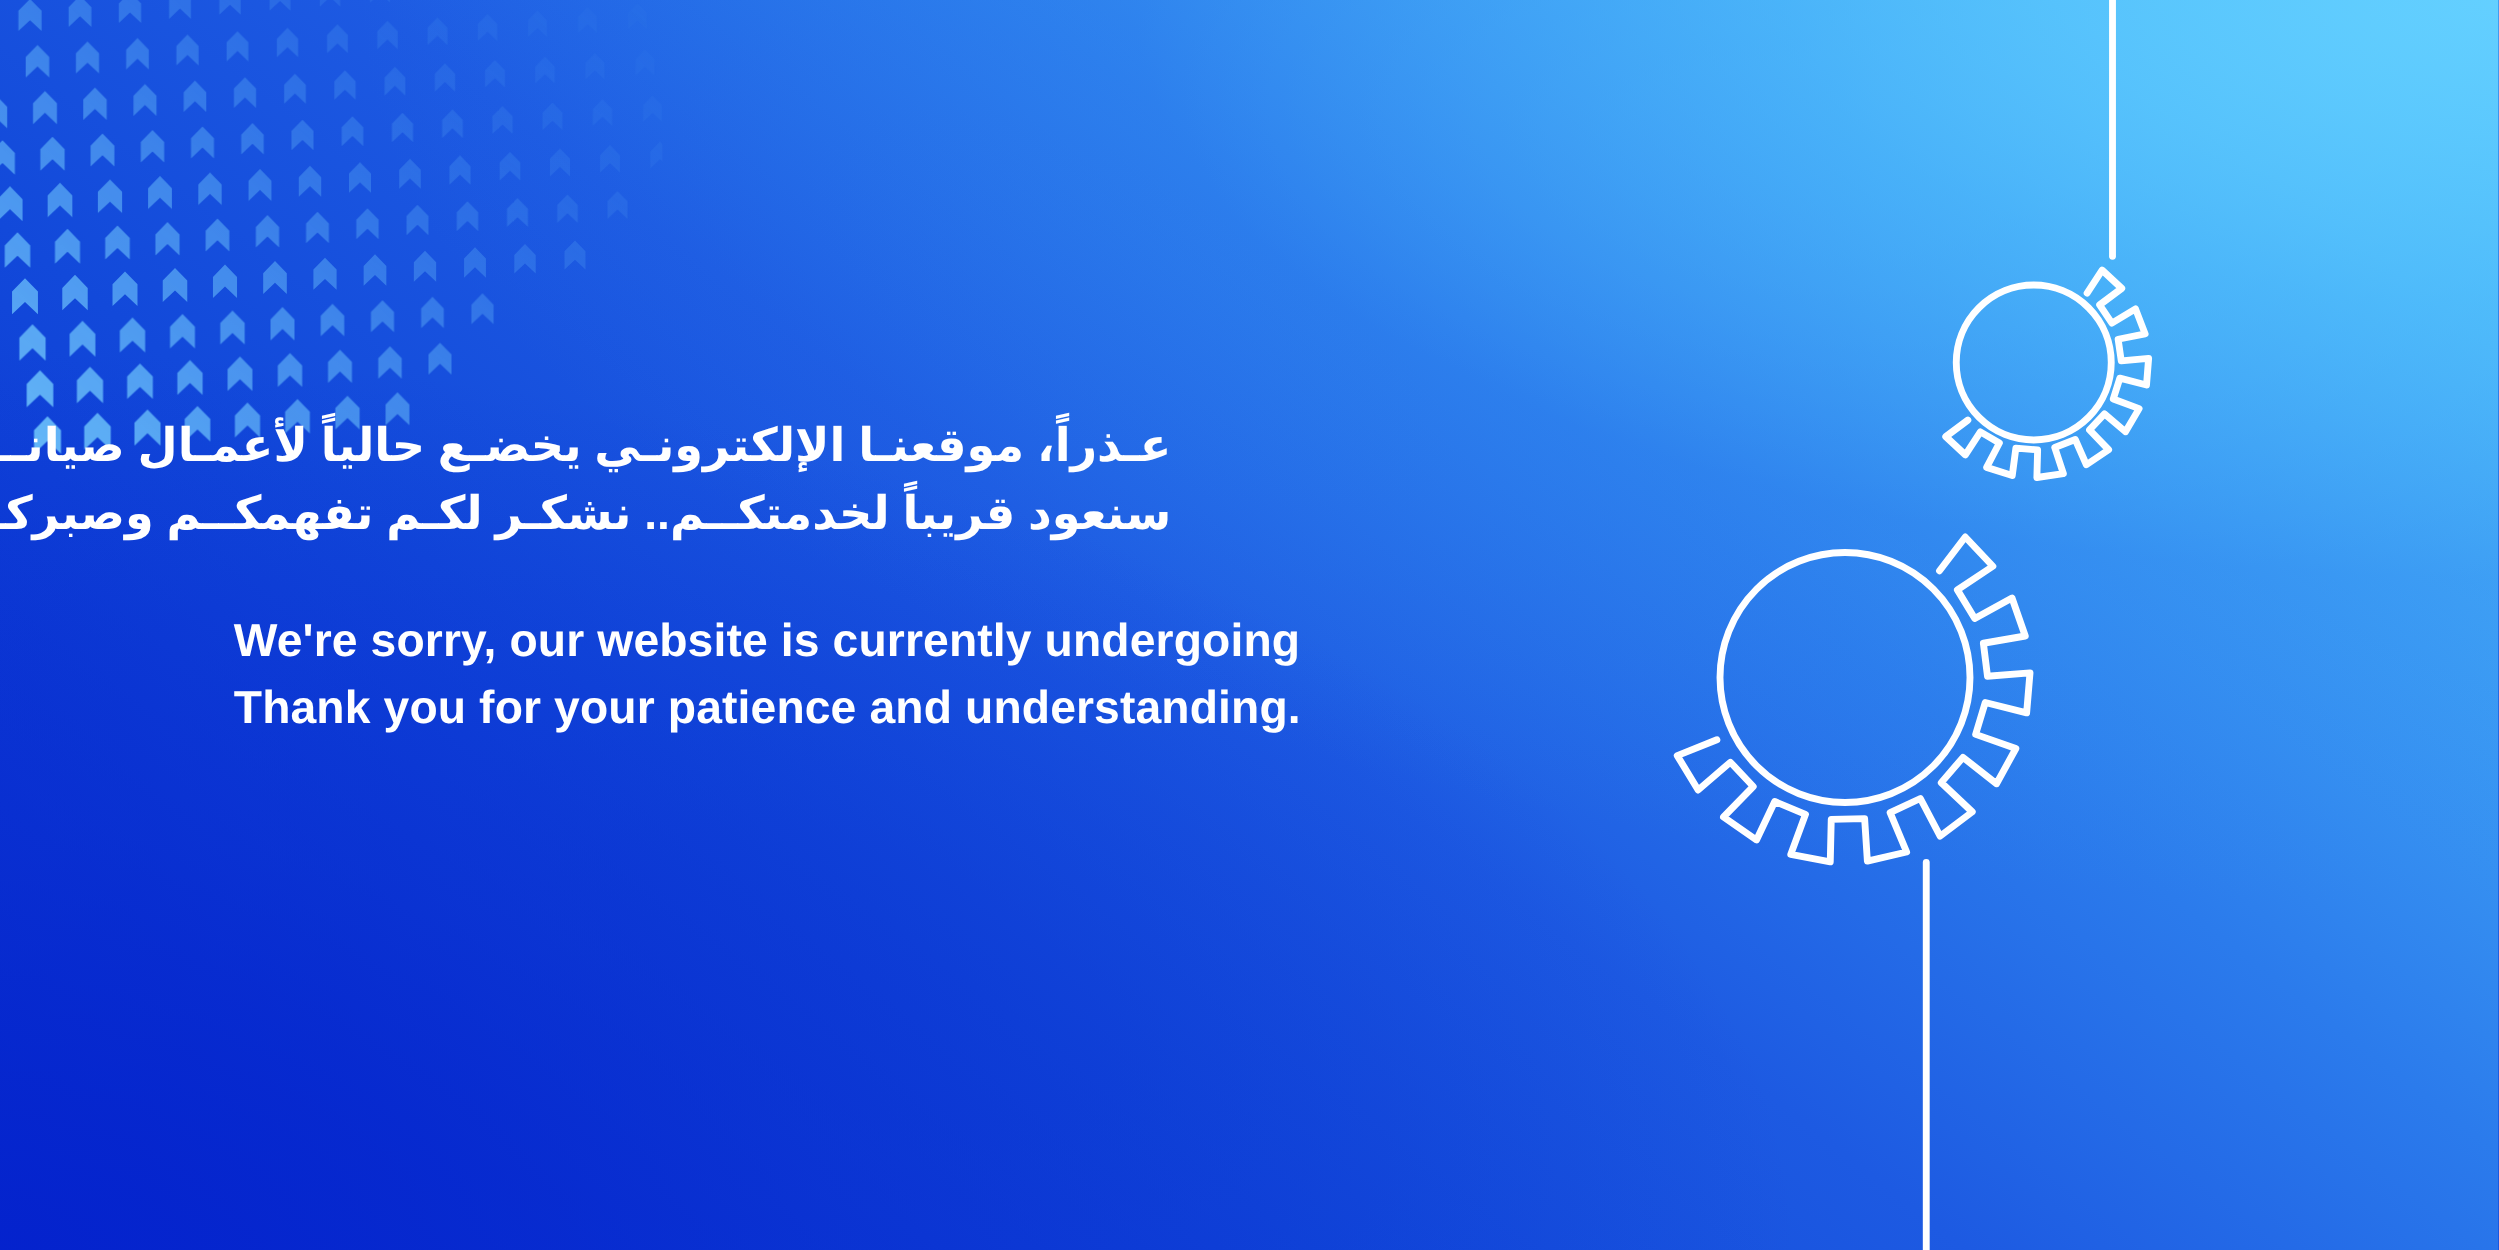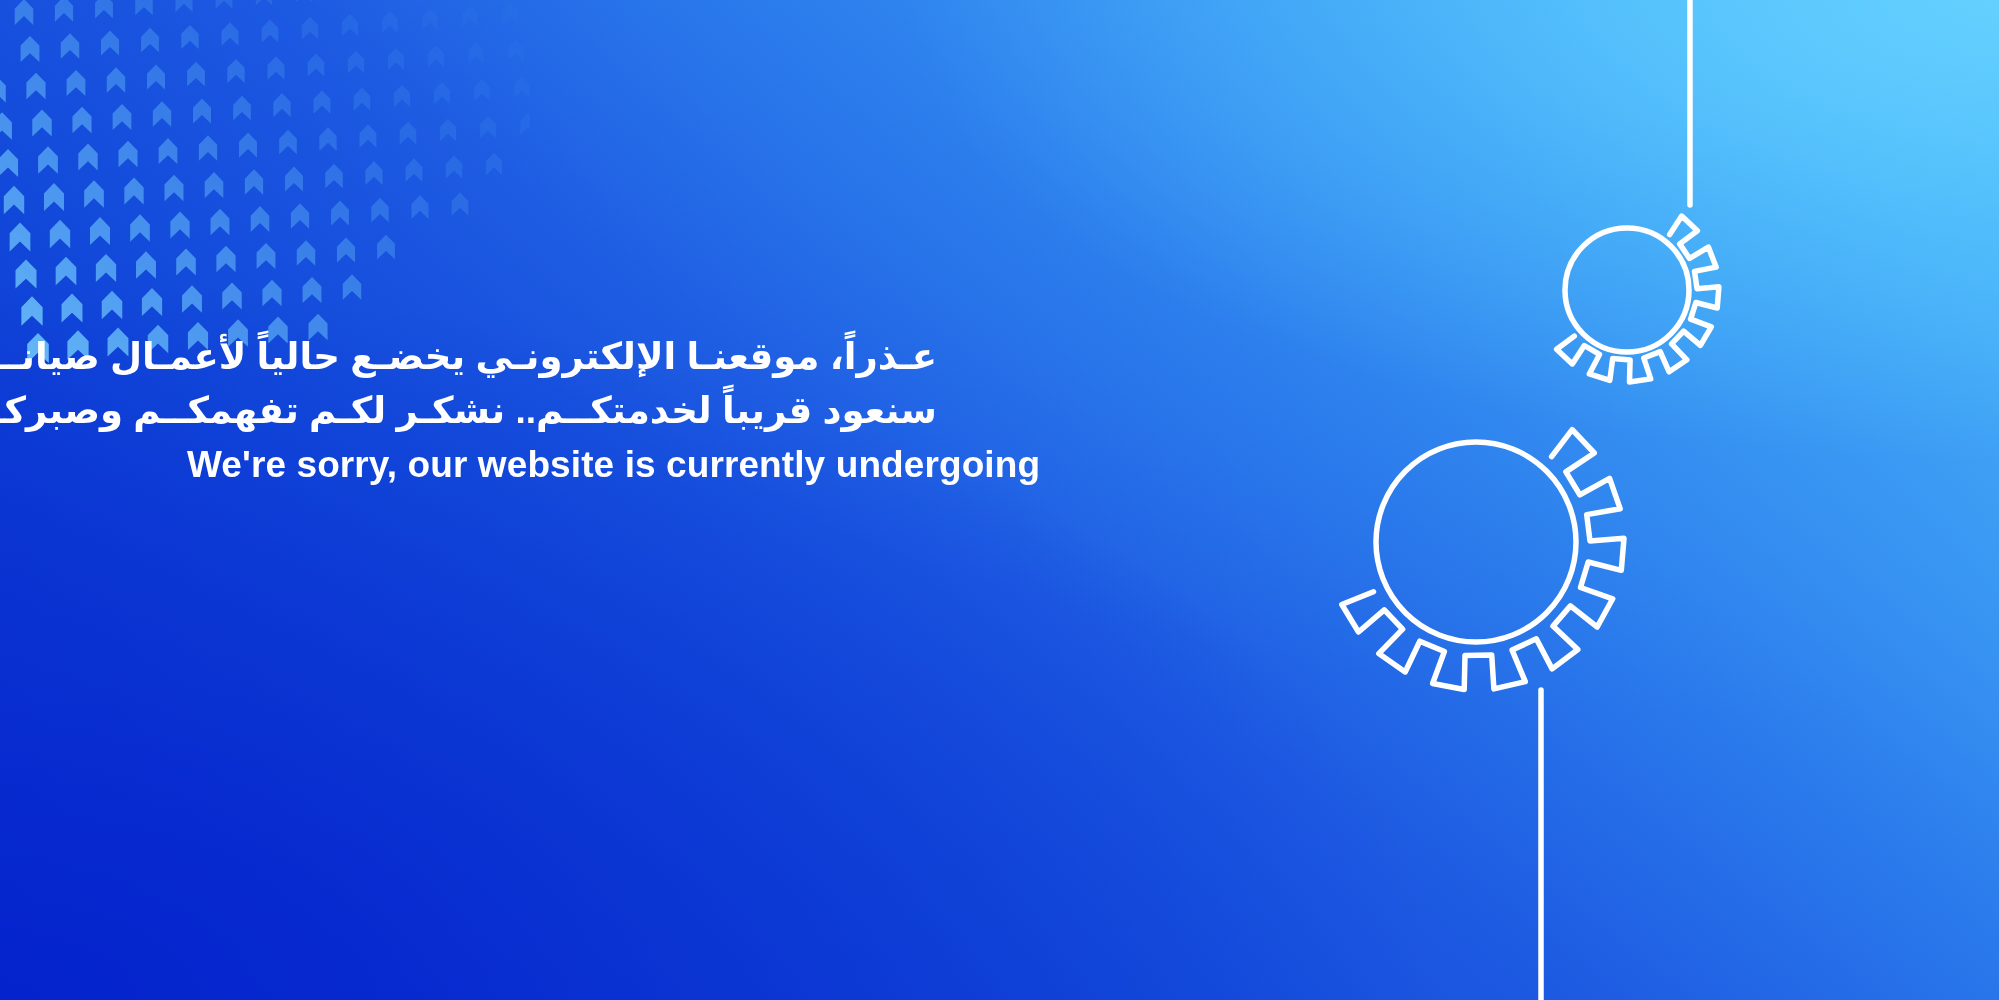--- a/index.html
+++ b/index.html
@@ -95,20 +95,21 @@
   }
   .en-line {
     color: #ffffff;
     font-size: 37px;
     font-weight: 700;
     line-height: 1.44;
     letter-spacing: 0.1px;
     white-space: nowrap;
   }
   #english-block {
+    margin-top: 48px;
   }
 </style>
 </head>
 <body>
 
 <div id="stage">
 
   <div id="bg-gradient"></div>
   <div id="bg-gradient-2"></div>
   <div id="bg-gradient-3"></div>
@@ -286,17 +287,18 @@
 
   <div id="text-block">
 
     <div id="arabic-block">
       <div class="ar-line">عـذراً، موقعنـا الإلكترونـي يخضـع حالياً لأعمـال صيانــة.</div>
       <div class="ar-line">سنعود قريباً لخدمتكــم.. نشكـر لكـم تفهمكــم وصبركــم</div>
     </div>
 
     <div id="english-block">
       <div class="en-line">We're sorry, our website is currently undergoing</div>
+      <div class="en-line">Thank you for your patience and understanding.</div>
     </div>
 
   </div>
 
 </div>
 
 </body></html>

